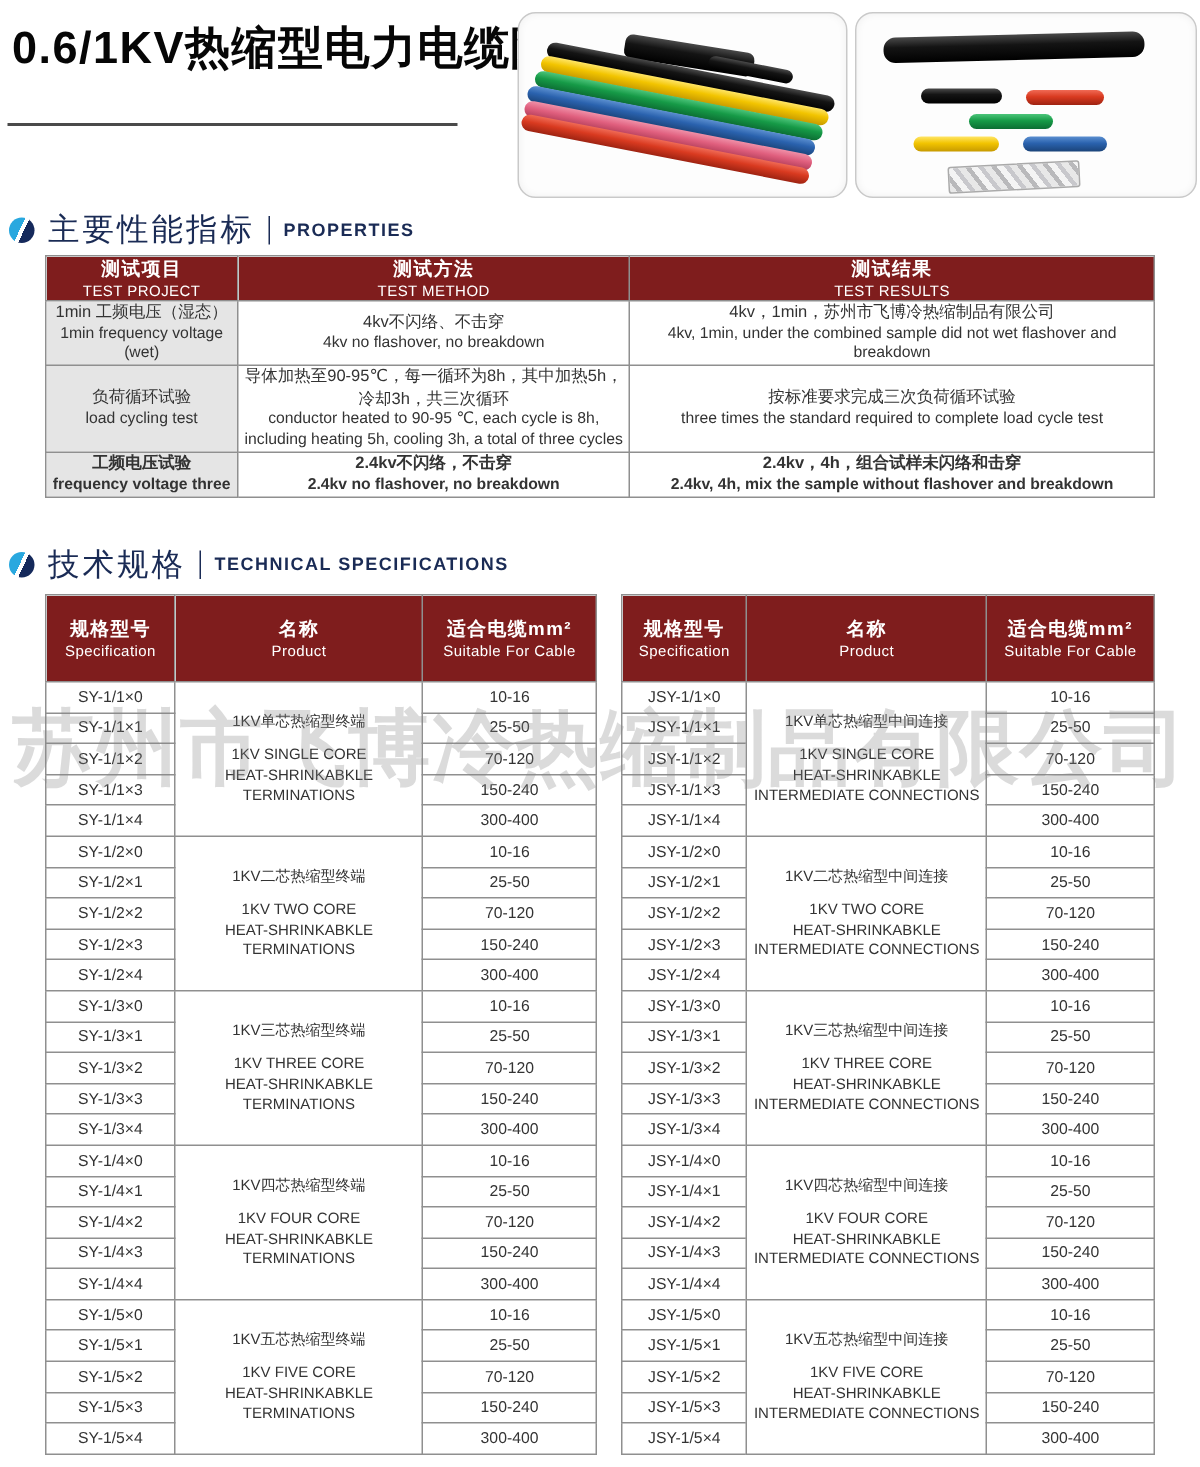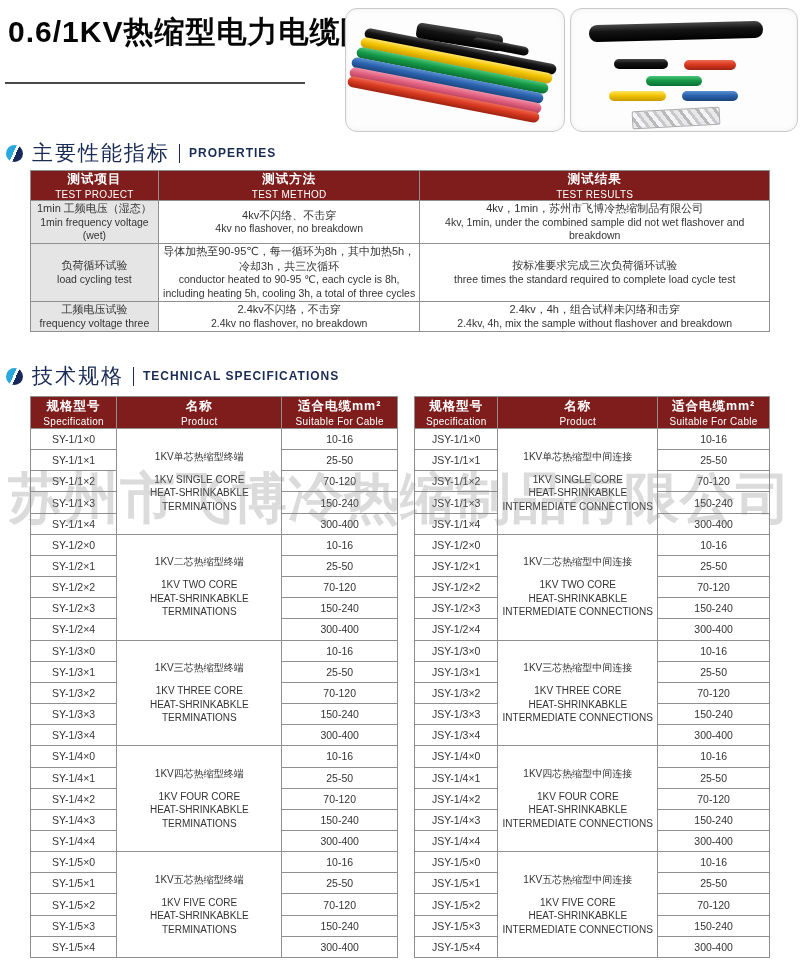--- a/index.html
+++ b/index.html
@@ -48,27 +48,27 @@
   
   .props-table{position:absolute;left:30px;top:170px;width:740px;}
   .props-table thead tr{height:28px;}
   .props-table td{color:#333;}
   .pcell .cn{font-size:11px;}
   .pcell .en{font-size:10.5px;}
   .pcell{line-height:1.32;}
   .props-table td.project{background:#e5e5e5;}
   .props-table tr.r0{height:43px;}
   .props-table tr.r1{height:53px;}
-  .props-table tr.r2{height:30px;}
+  .props-table tr.r2{height:30px;font-weight:bold;}
 
   
   .spec-table{position:absolute;top:396px;height:562px;}
   .spec-left{left:30px;width:368px;}
   .spec-right{left:414px;width:356px;}
-  .spec-table thead tr{height:32px;}
+  .spec-table thead tr{height:58px;}
   .spec-table tbody tr{height:20.6px;}
   .spec-table col.c1{width:23.5%;}
   .spec-table col.c2{width:45%;}
   .spec-table col.c3{width:31.5%;}
   .spec-cell,.cable-cell{font-size:10.5px;color:#333;}
   .product-cell{color:#333;}
   .product-cell .pcn{font-size:10px;margin-bottom:9px;}
   .product-cell .pen{font-size:10px;line-height:1.35;}
 
   

